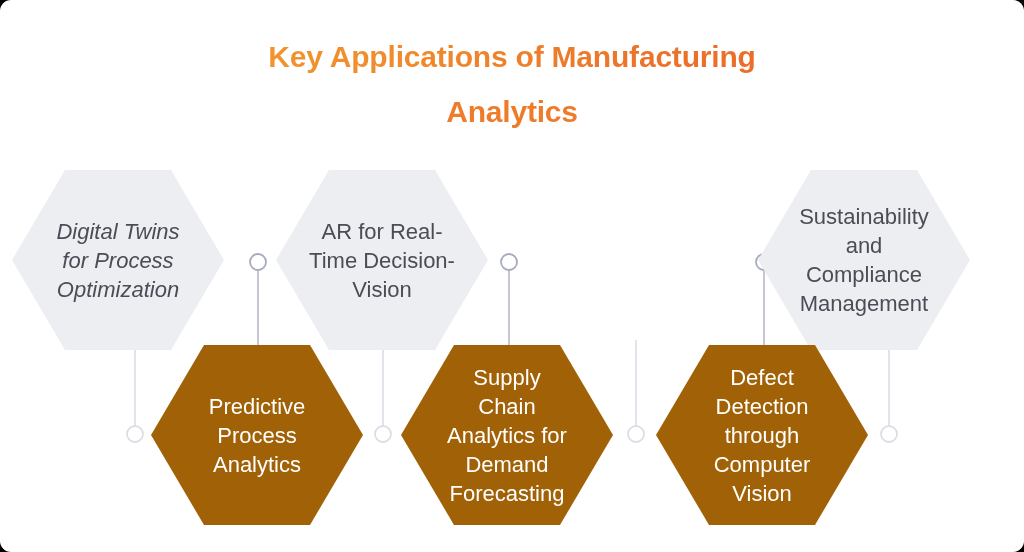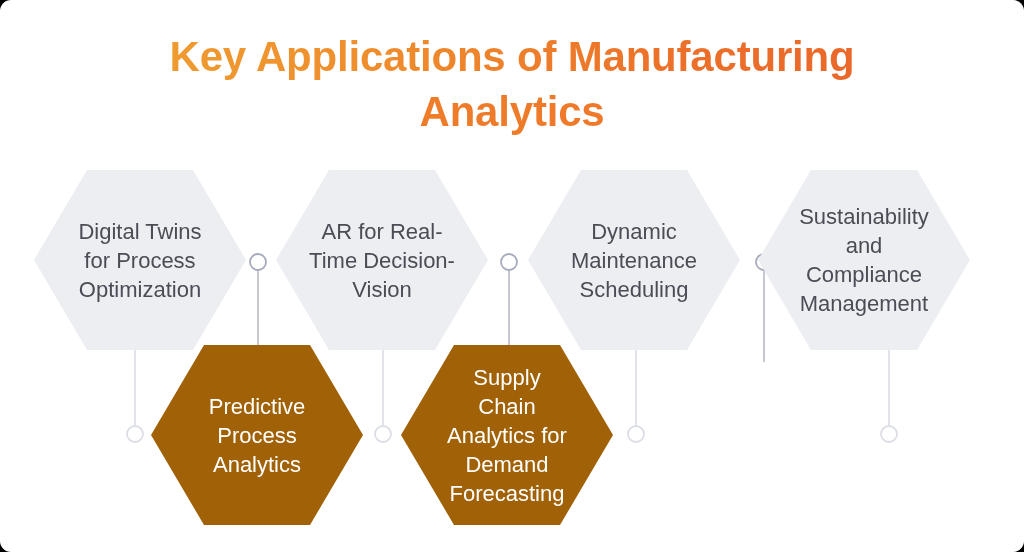--- a/index.html
+++ b/index.html
@@ -24,21 +24,21 @@
 
   
   .title-block {
     position: absolute;
     left: 0;
     top: 29px;
     width: 1024px;
     text-align: center;
   }
   .title-line {
-    font-size: 42px;
+    font-size: 30px;
     font-weight: bold;
     line-height: 55px;
     letter-spacing: -0.2px;
     background: linear-gradient(90deg, #efa633 0%, #ef8c2c 38%, #ec7129 65%, #e8602a 100%);
     -webkit-background-clip: text;
     background-clip: text;
     color: transparent;
     -webkit-text-fill-color: transparent;
     white-space: nowrap;
   }
@@ -101,21 +101,21 @@
     top: 345px;
     background: #a16207;
   }
   .hex.bottom .hex-label {
     color: #ffffff;
     font-size: 22px;
     line-height: 29px;
   }
 
   
-  .hex.t0 { left: 34px;  }
+  .hex.t0 { left: 12px; font-style: italic;  }
   .hex.t1 { left: 276px; }
   .hex.t2 { left: 528px; }
   .hex.t3 { left: 758px; }
 
   .hex.b0 { left: 151px; }
   .hex.b1 { left: 401px; }
   .hex.b2 { left: 656px; }
 </style>
 </head>
 <body>
@@ -165,39 +165,41 @@
     <div class="hex top t0">
       <span class="hex-label">Digital Twins
 for Process
 Optimization</span>
     </div>
     <div class="hex top t1">
       <span class="hex-label">AR for Real-
 Time Decision-
 Vision</span>
     </div>
-    <div class="hex top t2">
-      <span class="hex-label">Dynamic
-Maintenance
-Scheduling</span>
-    </div>
     <div class="hex top t3">
       <span class="hex-label">Sustainability
 and
 Compliance
 Management</span>
     </div>
 
     <div class="hex bottom b0">
       <span class="hex-label">Predictive
 Process
 Analytics</span>
     </div>
     <div class="hex bottom b1">
       <span class="hex-label">Supply
 Chain
 Analytics for
 Demand
 Forecasting</span>
     </div>
+    <div class="hex bottom b2">
+      <span class="hex-label">Defect
+Detection
+through
+Computer
+Vision</span>
+    </div>
 
   </div>
 </div>
 
 </body></html>

